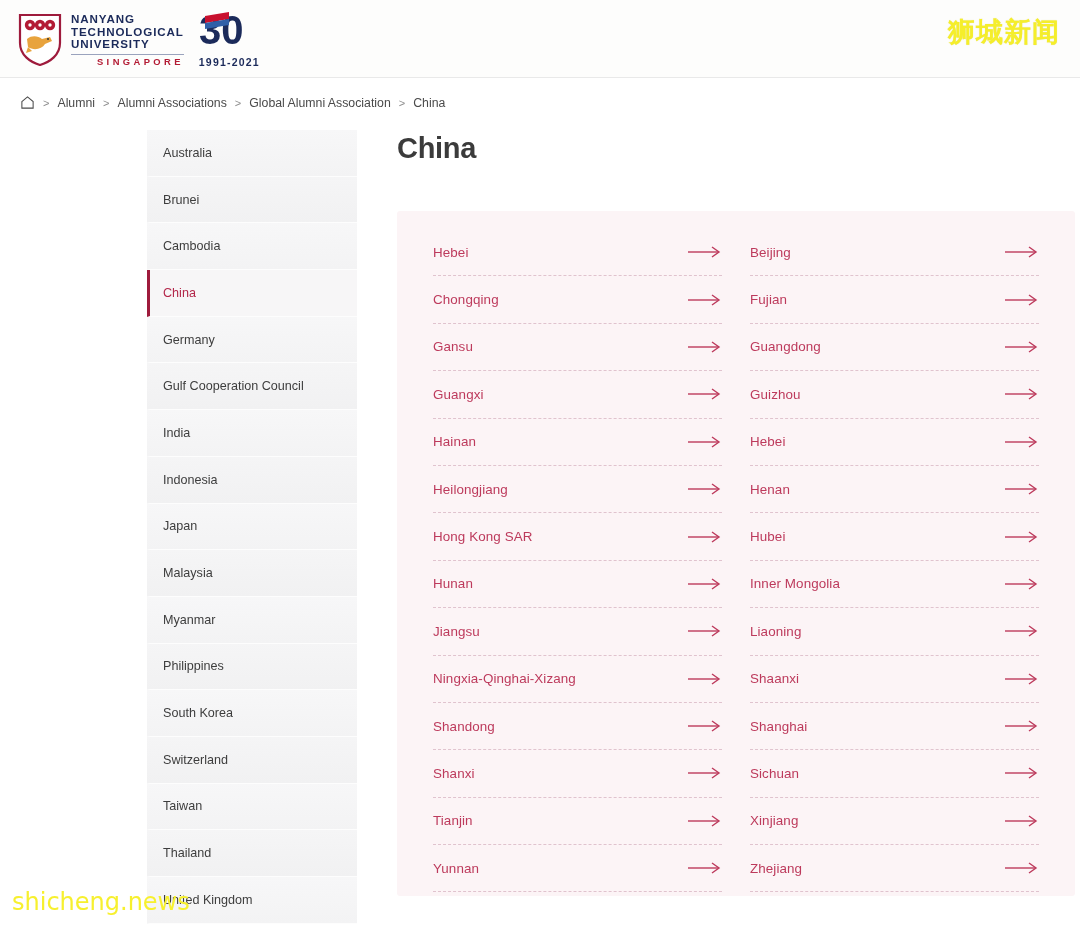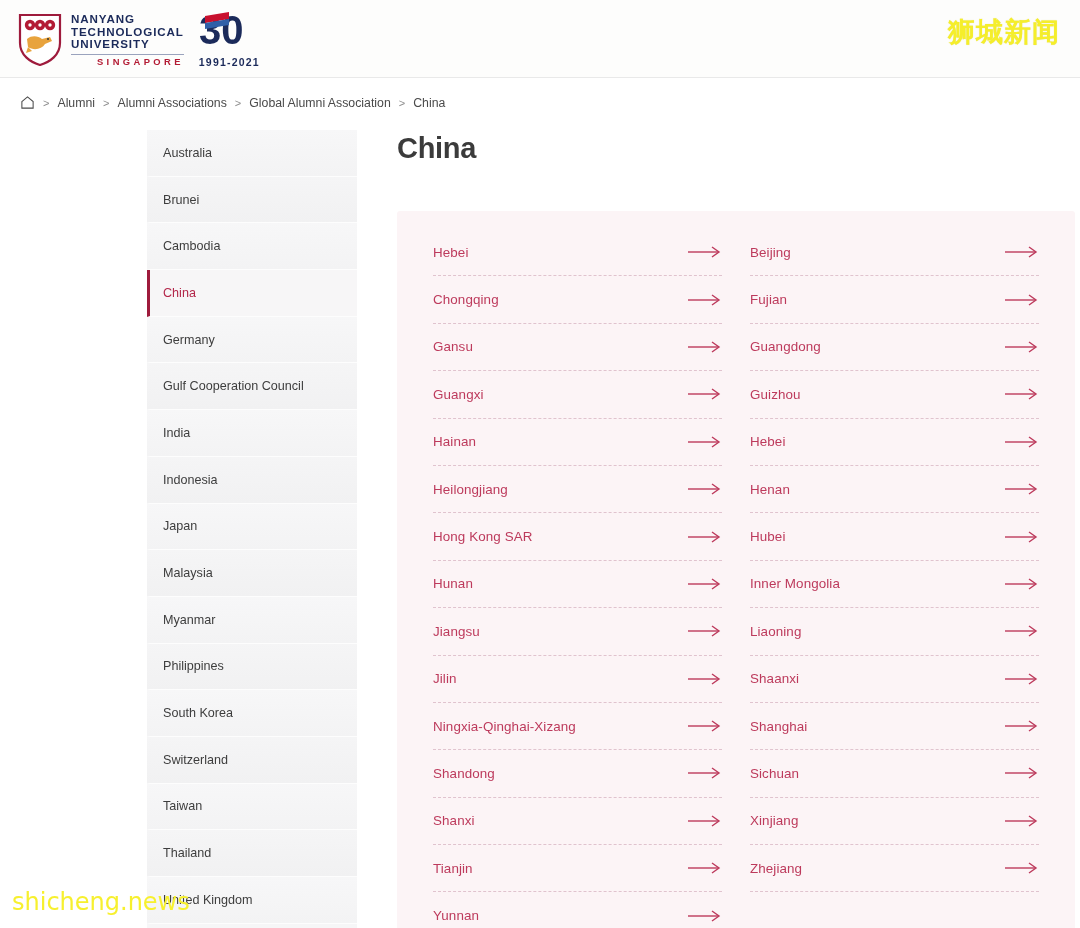--- a/index.html
+++ b/index.html
@@ -342,29 +342,20 @@
             <a href="#" class="link-row">
               <span class="link-label">Jiangsu</span>
               <span>
                 <svg class="arrow-icon" width="34" height="12" viewBox="0 0 34 12" fill="none" stroke="#bd3a5c" stroke-width="1.4">
                   <path d="M0 6 H30"></path>
                   <path d="M24 1 L31 6 L24 11"></path>
                 </svg>
               </span>
             </a>
             <a href="#" class="link-row">
-              <span class="link-label">Jilin</span>
-              <span>
-                <svg class="arrow-icon" width="34" height="12" viewBox="0 0 34 12" fill="none" stroke="#bd3a5c" stroke-width="1.4">
-                  <path d="M0 6 H30"></path>
-                  <path d="M24 1 L31 6 L24 11"></path>
-                </svg>
-              </span>
-            </a>
-            <a href="#" class="link-row">
               <span class="link-label">Ningxia-Qinghai-Xizang</span>
               <span>
                 <svg class="arrow-icon" width="34" height="12" viewBox="0 0 34 12" fill="none" stroke="#bd3a5c" stroke-width="1.4">
                   <path d="M0 6 H30"></path>
                   <path d="M24 1 L31 6 L24 11"></path>
                 </svg>
               </span>
             </a>
             <a href="#" class="link-row">
               <span class="link-label">Shandong</span>

